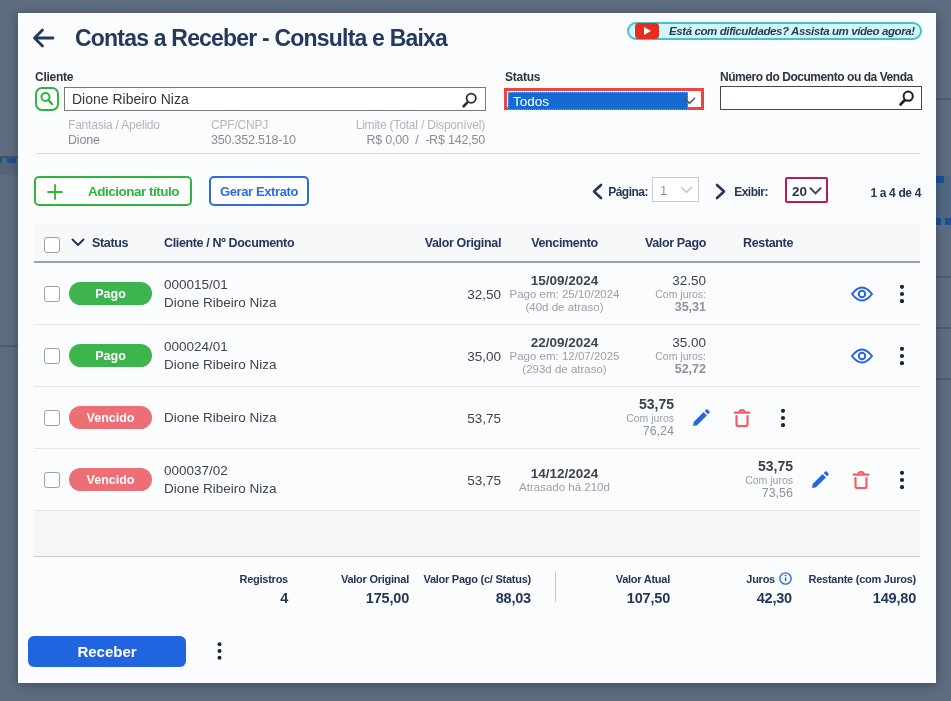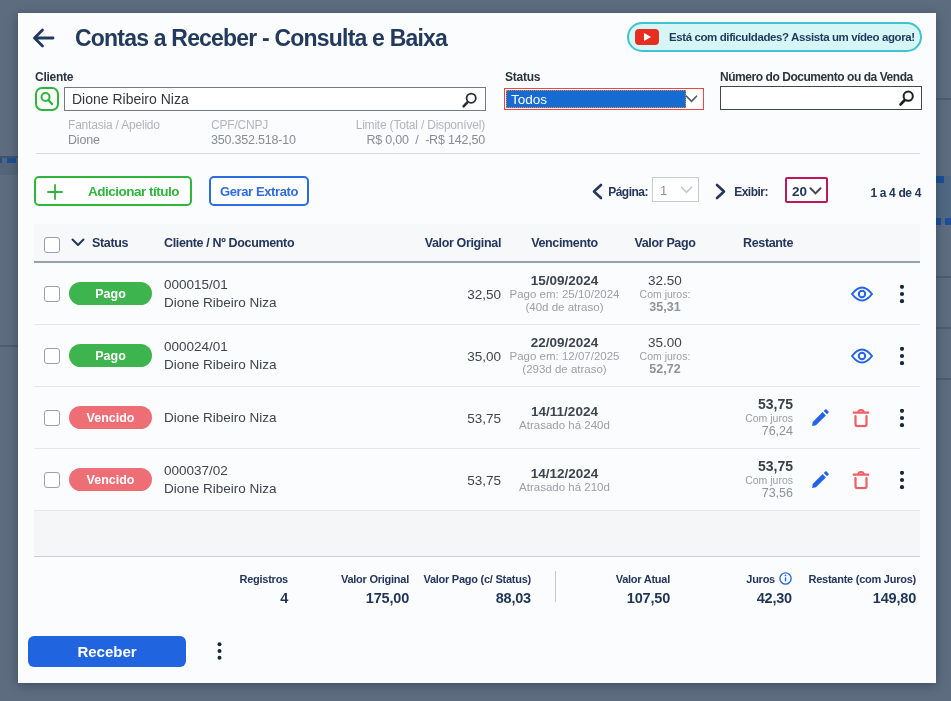--- a/index.html
+++ b/index.html
@@ -11,23 +11,23 @@
   .bd { position:absolute; }
 
   
   .modal { position:absolute; left:18px; top:13px; width:918px; height:670px;
            background:#fbfcfd; box-shadow:0 2px 10px rgba(10,20,40,.35); }
 
   
   .back-arrow { position:absolute; left:13px; top:13px; width:24px; height:24px; cursor:pointer; }
   .page-title { position:absolute; left:57px; top:12px; font-size:23px; font-weight:600;
                 color:#233a5e; letter-spacing:-0.8px; }
-  .help-badge { position:absolute; left:609px; top:9px; width:295px; height:30px;
+  .help-badge { position:absolute; left:609px; top:9px; width:295px; height:18px;
                 background:#d5f5f6; border:2px solid #3fc3cd; border-radius:15px;
-                display:flex; align-items:center; cursor:pointer; }
+                display:flex; align-items:center; cursor:pointer;font-style:italic; }
   .yt-icon { width:24px; height:16px; background:#e62d20; border-radius:4px; margin-left:6px;
              display:flex; align-items:center; justify-content:center; flex:0 0 auto; }
   .yt-tri { width:0; height:0; border-left:7px solid #fff; border-top:4.5px solid transparent;
             border-bottom:4.5px solid transparent; margin-left:1px; }
   .help-text { font-size:11.5px; font-weight:700; color:#1f3a5c; margin-left:10px; white-space:nowrap; letter-spacing:-0.4px; }
 
   
   .flabel { position:absolute; font-size:12px; font-weight:600; color:#2c3340; top:57px; letter-spacing:-0.25px; }
   .flabel.cliente  { left:17px; }
   .flabel.status   { left:487px; }
@@ -36,21 +36,21 @@
   
   .green-search-btn { position:absolute; left:17px; top:74px; width:24px; height:24px;
                       background:#fff; border:2.5px solid #2eb53e; border-radius:7px;
                       display:flex; align-items:center; justify-content:center; cursor:pointer; }
   .client-input { position:absolute; left:46px; top:74px; width:422px; height:24px;
                   background:#fff; border:1px solid #767b80; }
   .client-input input { position:absolute; left:7px; top:0; width:390px; height:22px; border:none;
                   outline:none; font-family:inherit; font-size:14px; color:#33383e; background:transparent; }
   .mag-dark { position:absolute; }
   .status-select { position:absolute; left:486px; top:75px; width:200px; height:22px;
-                   background:#fff; border:1px solid #ef4444; cursor:pointer; }
+                   background:#fff; border:3px solid #ef4444; cursor:pointer; }
   .status-selected { position:absolute; left:1px; top:1px; width:180px; height:18px;
                      background:#156bd2; border:1px dotted #d98a3f; color:#fff;
                      font-size:13.5px; padding-left:4px; line-height:17px; }
   .status-chevron { position:absolute; right:5px; top:6px; }
   .doc-input { position:absolute; left:702px; top:73px; width:202px; height:24px;
                background:#fff; border:1.5px solid #43474b; }
   .doc-input input { position:absolute; left:6px; top:0; width:170px; height:21px; border:none;
                outline:none; font-family:inherit; font-size:14px; color:#33383e; background:transparent; }
 
   
@@ -93,21 +93,21 @@
   .thead { display:flex; align-items:center; height:39px; background:#f7f8f9;
            border-bottom:2px solid #98a2ac; }
   .th { font-size:12.5px; font-weight:700; color:#24365c; letter-spacing:-0.35px; white-space:nowrap; }
   .trow { display:flex; align-items:center; height:62px; border-bottom:1px solid #e4e7ea;
           background:#fbfcfd; }
   .col-check { width:32px; display:flex; align-items:center; padding-left:10px; flex:0 0 auto; }
   .col-status { width:94px; display:flex; align-items:center; flex:0 0 auto; }
   .col-cliente { width:240px; padding-left:4px; flex:0 0 auto; }
   .col-vo { width:105px; text-align:right; padding-right:4px; flex:0 0 auto; }
   .col-venc { width:119px; text-align:center; flex:0 0 auto; }
-  .col-vp { width:86px; text-align:center; padding-right:4px; flex:0 0 auto; }
+  .col-vp { width:86px; text-align:right; padding-right:4px; flex:0 0 auto; }
   .col-rest { width:87px; text-align:right; padding-right:4px; flex:0 0 auto; }
   .col-actions { width:123px; height:100%; position:relative; flex:0 0 auto; }
   .slot { position:absolute; top:50%; transform:translate(-50%,-50%); display:flex;
           align-items:center; justify-content:center; cursor:pointer; }
   .slot[data-icon="edit"]   { left:23px; }
   .slot[data-icon="view"]   { left:65px; }
   .slot[data-icon="delete"] { left:64px; }
   .slot[data-icon="menu"]   { left:105px; }
 
   .checkbox { width:16px; height:16px; background:#fff; border:1.5px solid #98a2ac;
@@ -379,25 +379,20 @@
         <div class="col-check">
               <span class="checkbox"></span>
             </div>
         <div class="col-status">
               <span class="pill red">Vencido</span>
             </div>
         <div class="col-cliente">
           <div class="doc-cli">Dione Ribeiro Niza</div>
         </div>
         <div class="col-vo"><span class="num-main">53,75</span></div>
-        <div class="col-venc">
-          <div class="venc-main">14/11/2024</div>
-          <div class="venc-sub">Atrasado há 240d</div>
-          <div class="venc-sub"></div>
-        </div>
         <div class="col-vp">
           <div class="vp-main"></div>
           <div class="vp-sub1"></div>
           <div class="vp-sub2"></div>
         </div>
         <div class="col-rest">
           <div class="rest-main">53,75</div>
           <div class="rest-sub1">Com juros</div>
           <div class="rest-sub2">76,24</div>
         </div>

